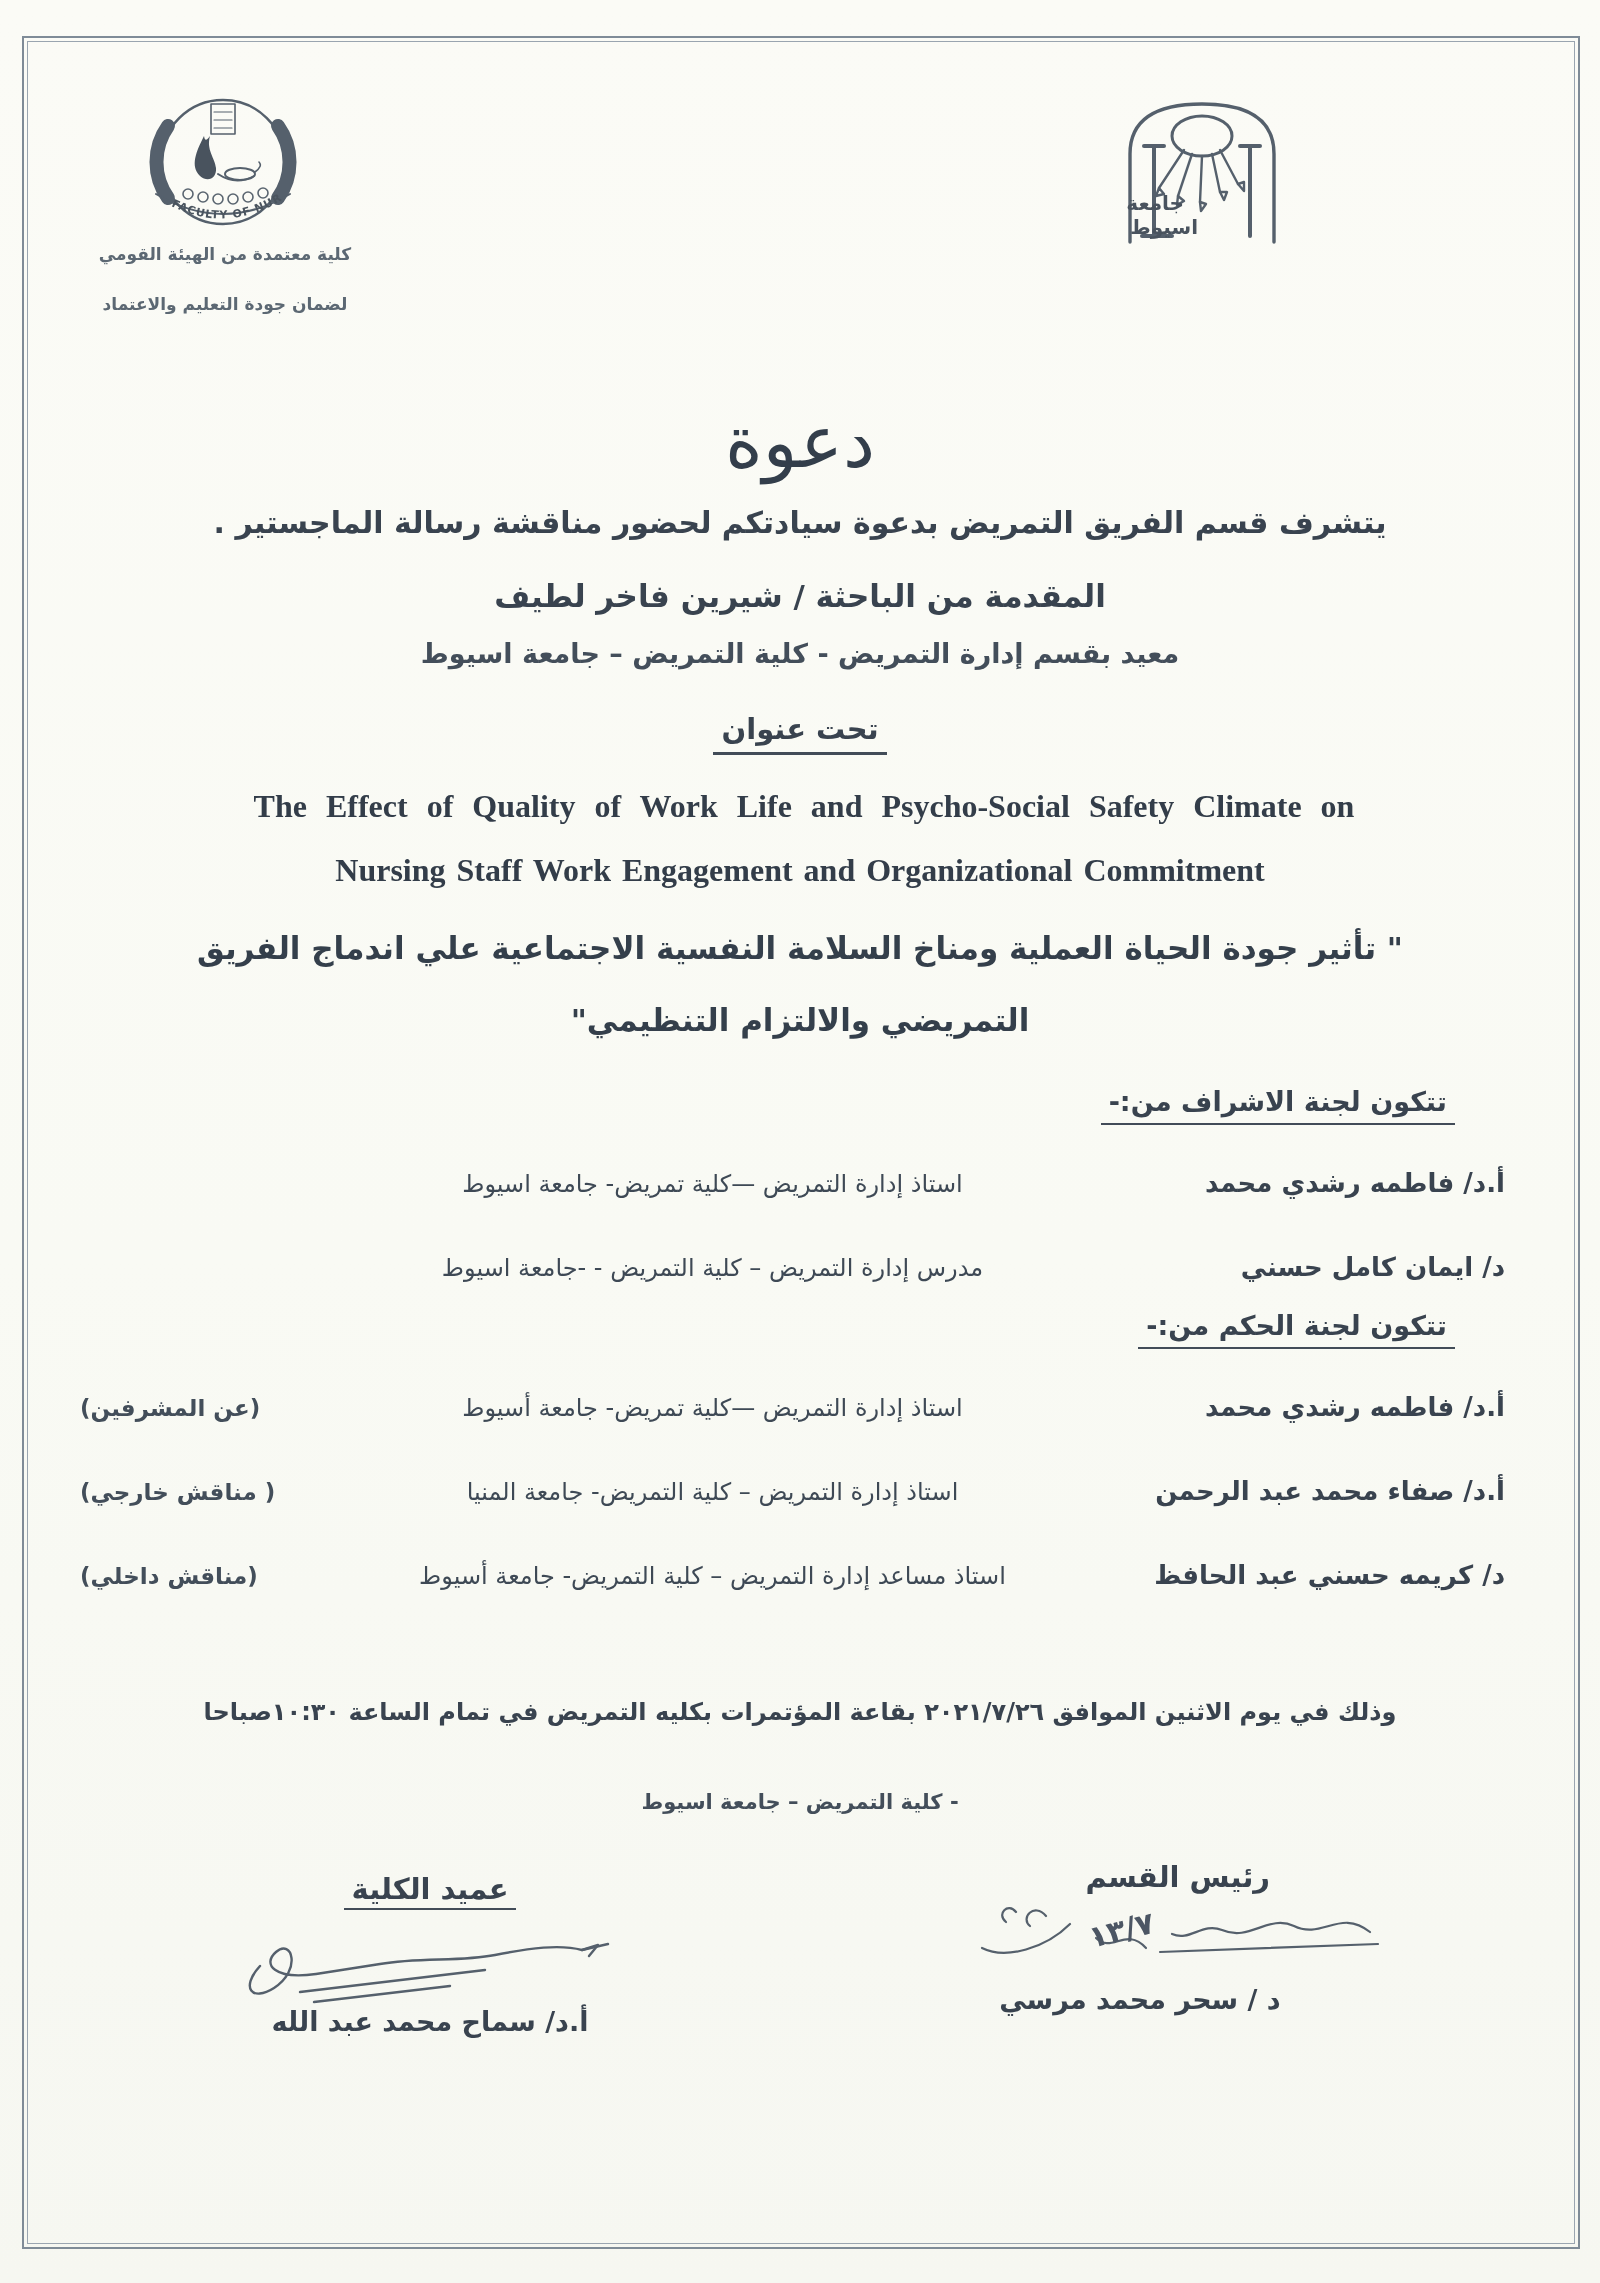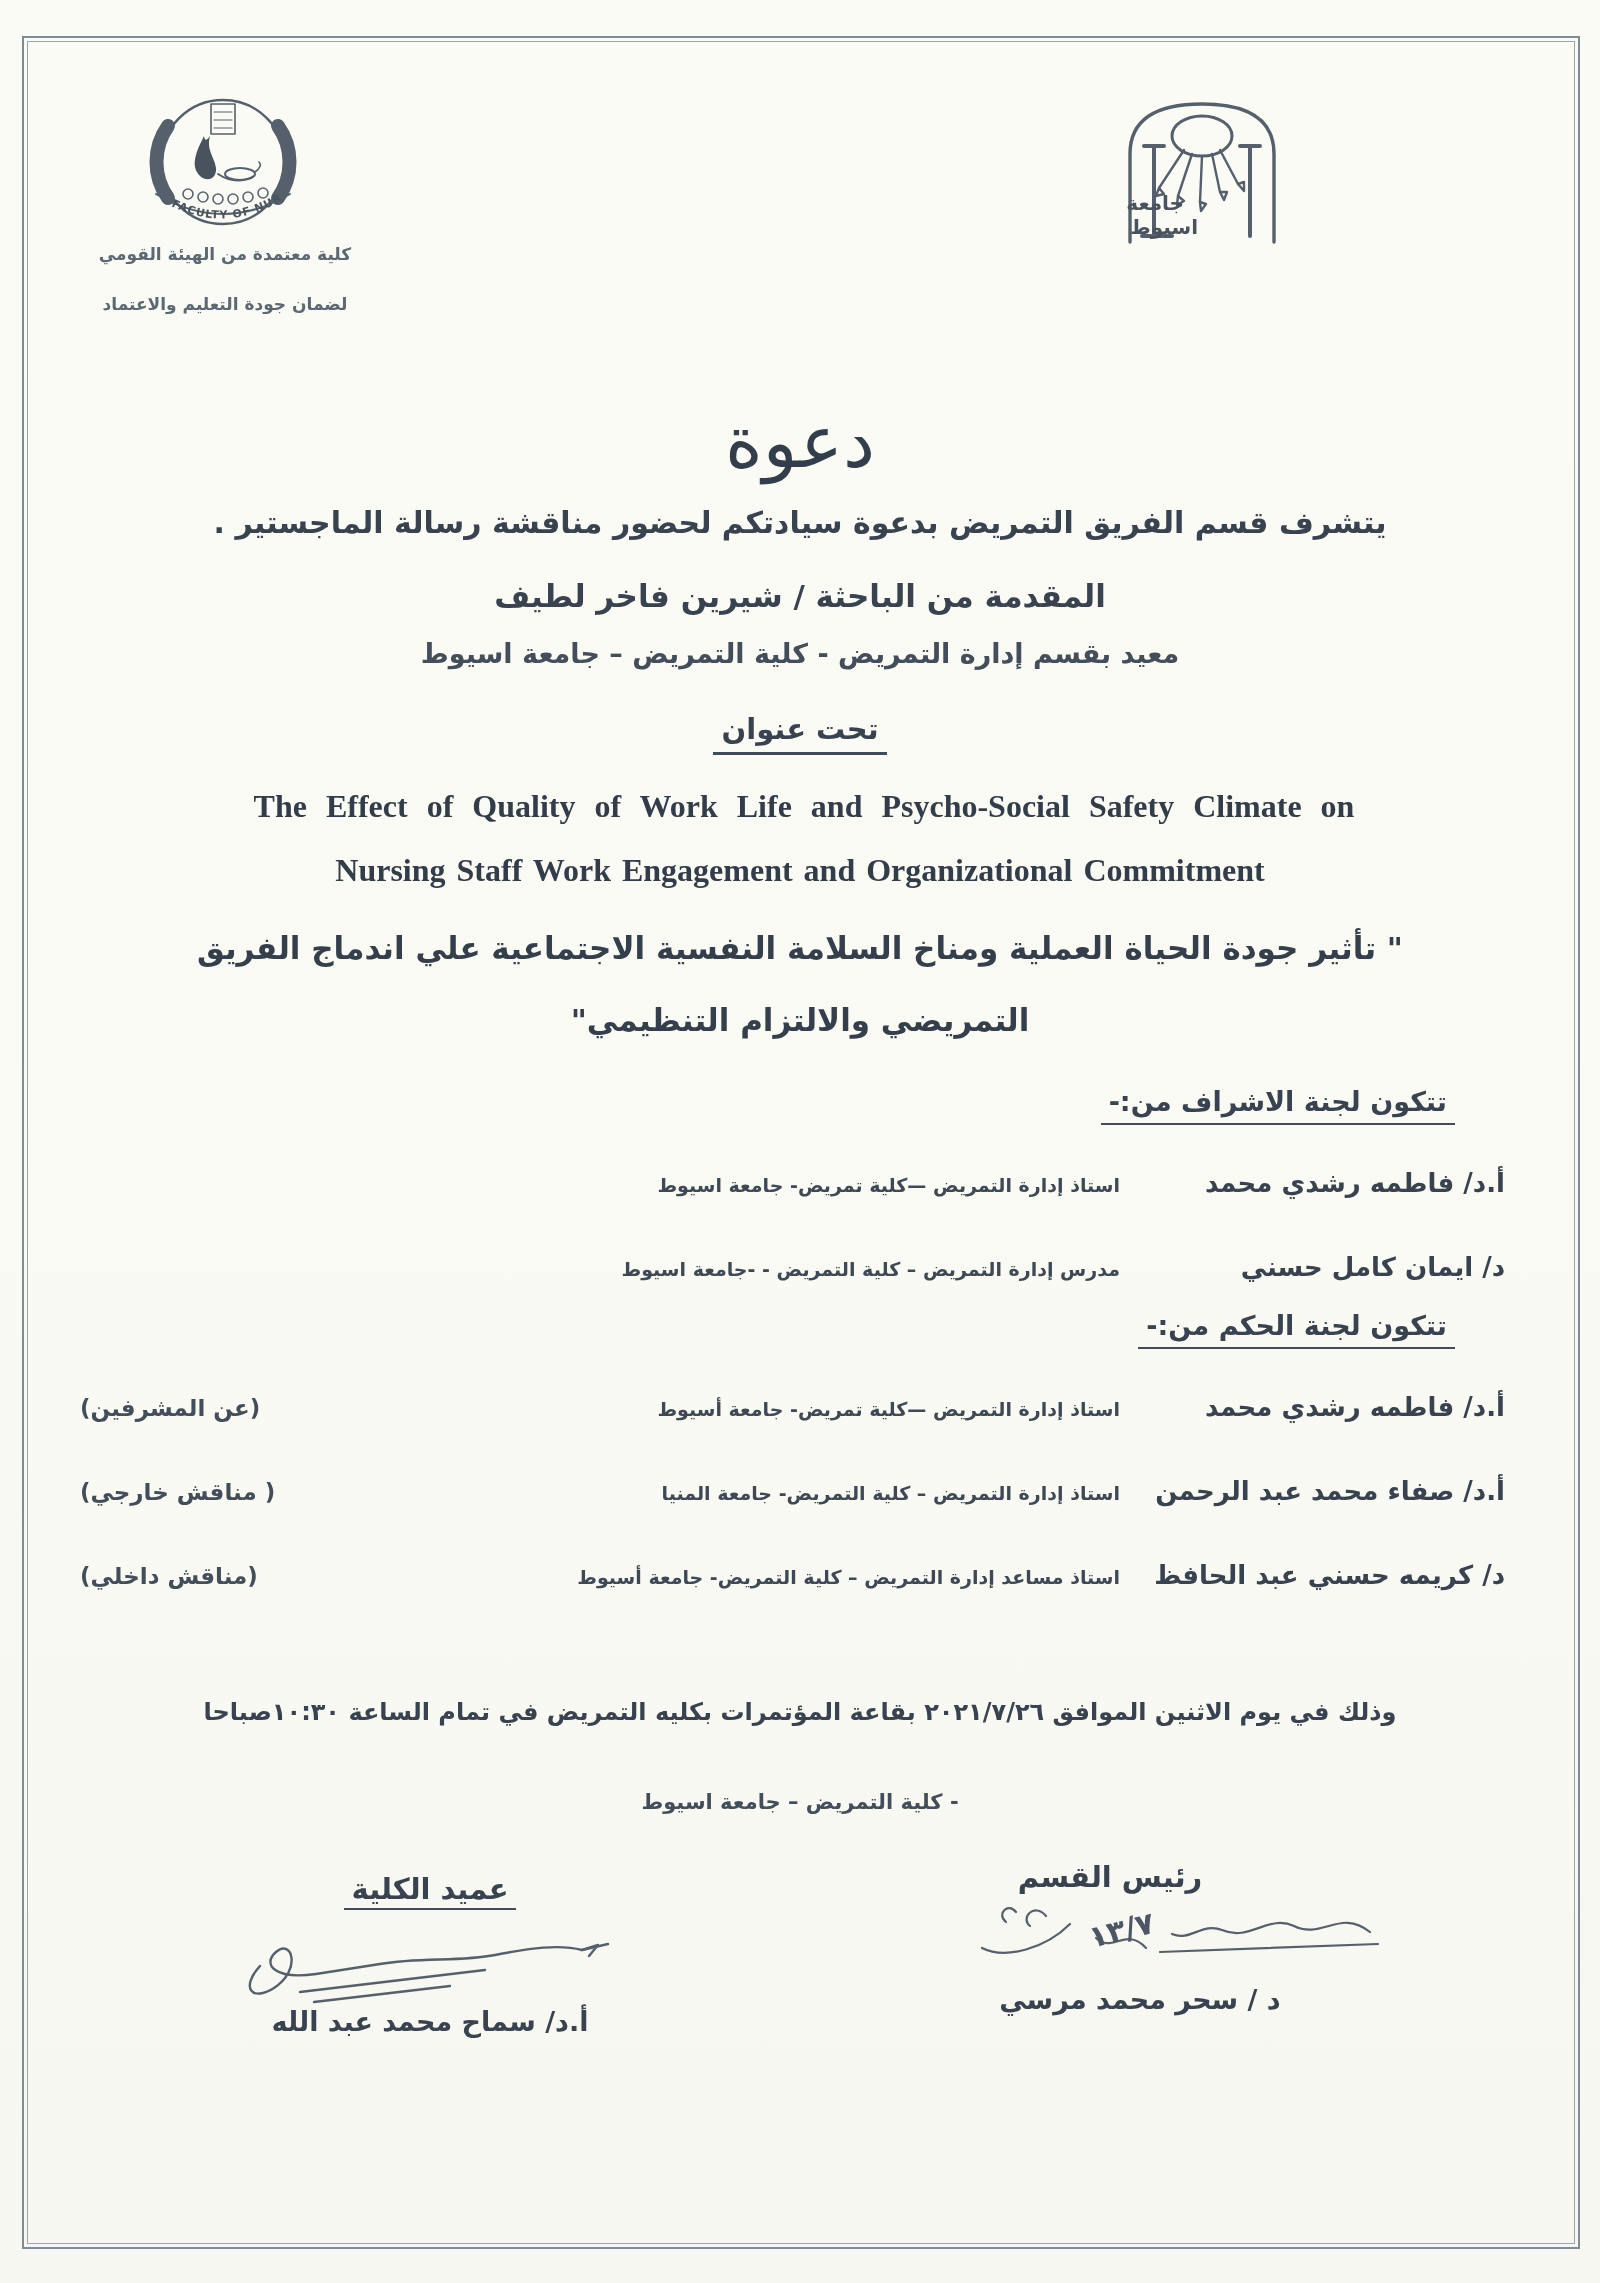--- a/index.html
+++ b/index.html
@@ -50,22 +50,22 @@
   .row{
     position:absolute;left:80px;right:95px;
     display:flex;flex-direction:row-reverse;align-items:baseline;
     direction:ltr;
   }
   .row .name{
     direction:rtl;width:385px;text-align:right;
     font-size:26px;font-weight:bold;color:#39434f;flex:0 0 auto;
   }
   .row .role{
-    direction:rtl;flex:1 1 auto;text-align:right;
-    font-size:19px;font-weight:bold;color:#3e4955;
+    direction:rtl;flex:1 1 auto;text-align:center;
+    font-size:24px;font-weight:normal;color:#3e4955;
   }
   .row .note{
     direction:rtl;width:225px;text-align:left;
     font-size:23px;font-weight:600;color:#434e5a;flex:0 0 auto;
   }
   .sig-title{font-size:29px;font-weight:bold;color:#39434f;}
   .sig-name{font-size:27px;font-weight:bold;color:#39434f;}
   svg{display:block;}
   .stroke{fill:none;stroke:#55606c;stroke-linecap:round;stroke-linejoin:round;}
 </style>
@@ -208,21 +208,21 @@
         <path d="M30,62 C10,84 22,98 44,84 C72,66 62,34 46,48 C32,60 44,76 86,70 L150,60 C190,53 230,58 265,51 C300,44 330,40 352,46 L378,40"></path>
         <path d="M352,46 l16,-5 l-9,11"></path>
         <path d="M70,88 L255,66"></path>
         <path d="M84,98 L220,82"></path>
       </g>
     </svg>
     <div class="ar sig-name" style="text-align:center;margin-top:-8px;">أ.د/ سماح محمد عبد الله</div>
   </div>
 
   <div class="abs" style="left:950px;top:1860px;width:440px;">
-    <div class="ar sig-title" style="text-align:center;padding-right:120px;">رئيس القسم</div>
+    <div class="ar sig-title" style="padding-right:120px;">رئيس القسم</div>
     <svg width="440" height="100" viewBox="0 0 440 100" style="margin-top:-4px;">
       <g class="stroke" stroke-width="2.2" stroke="#4c5664">
         <path d="M420,42 C390,18 372,50 344,36 C318,24 300,52 272,40 C252,32 240,52 222,44"></path>
         <path d="M428,54 L210,62"></path>
         <path d="M196,58 C176,36 162,64 146,48"></path>
         <path d="M96,26 C84,12 70,28 80,36 M66,22 C58,12 46,24 56,32"></path>
         <path d="M120,34 C96,58 56,70 32,58"></path>
       </g>
       <text x="142" y="58" font-size="30" font-weight="bold" fill="#4c5664" transform="rotate(-14 142 58)">١٣/٧</text>
     </svg>

